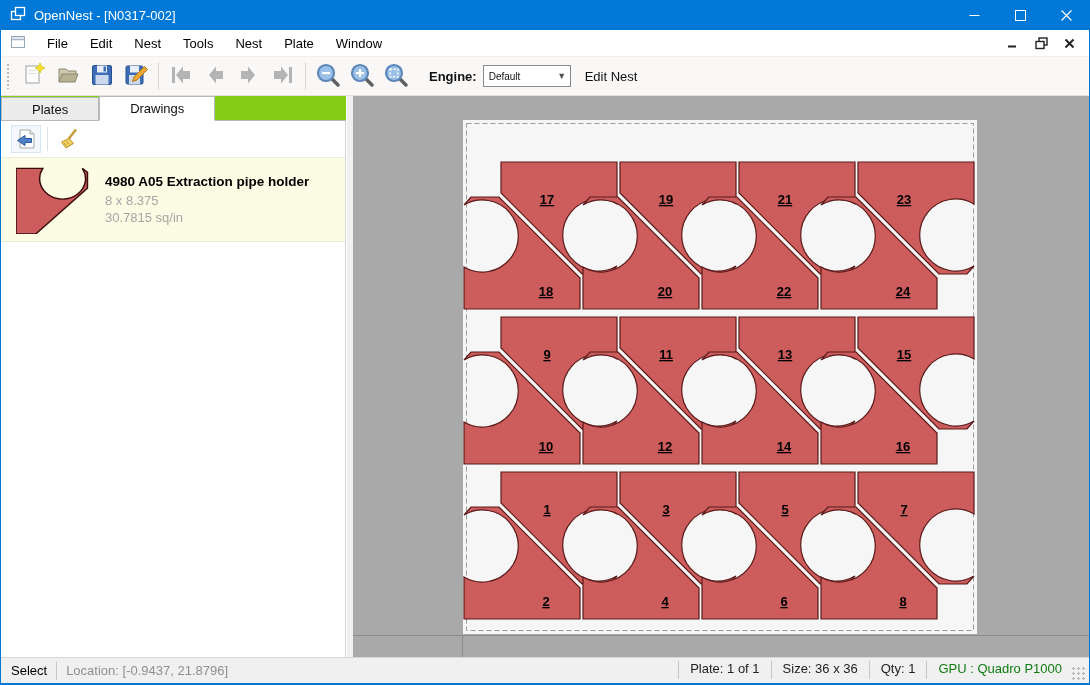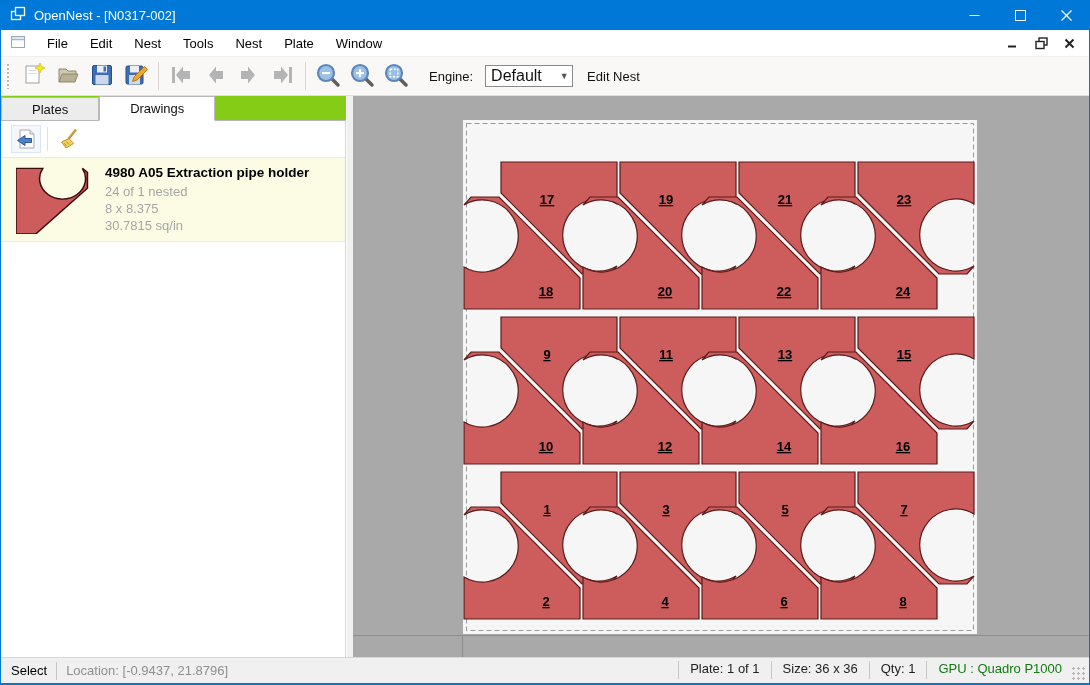--- a/index.html
+++ b/index.html
@@ -26,24 +26,24 @@
   .mdi-btns { margin-left:auto; display:flex; align-items:center; gap:8px; padding-right:10px; }
   .mdi-btn { width:20px; height:18px; display:flex; align-items:center; justify-content:center; }
   
   .toolbar { position:absolute; left:0; top:57px; width:100%; height:39px;
     background:#f9f8f7; border-bottom:1px solid #e2e0dd; display:flex; align-items:center; }
   .tb-grip { width:5px; height:26px; margin:0 6px 0 5px;
     background-image:radial-gradient(circle, #b9b9b9 1px, transparent 1.2px);
     background-size:4px 4px; }
   .tb-btn { width:34px; height:32px; display:flex; align-items:center; justify-content:center; }
   .tb-sep { width:1px; height:28px; background:#d9d6d2; margin:0 5px; }
-  .engine-label { font-weight:normal; margin:0 12px 0 16px; }
+  .engine-label { font-weight:bold; margin:0 6px 0 16px; }
   .engine-combo { width:88px; height:22px; background:#fff; border:1px solid #8a8a8a;
     display:flex; align-items:center; }
-  .engine-combo .val { flex:1; padding-left:5px; font-size:16px; }
+  .engine-combo .val { flex:1; padding-left:5px; font-size:10px; }
   .engine-combo .arrow { width:16px; text-align:center; color:#555; font-size:9px; }
   .autonest { margin-left:14px; }
   
   .main { position:absolute; left:0; top:96px; width:100%; height:561px; }
   .left-panel { position:absolute; left:0; top:0; width:345px; height:561px;
     background:#fff; border-right:1px solid #d4d4d4; }
   .panel-gap { position:absolute; left:346px; top:0; width:6px; height:561px; background:#f0f0f0; }
   .tabs { position:absolute; left:0; top:0; width:345px; height:25px; background:#84cc16;
     display:flex; align-items:flex-end; border-bottom:1px solid #b9b9b9; }
   .tab { height:23px; padding:0 30px; display:flex; align-items:center; justify-content:center;
@@ -261,21 +261,20 @@
     <div class="drawing-item">
       <div class="thumb-wrap">
         <svg width="74" height="68" viewBox="0 0 112 116" preserveAspectRatio="none">
           <g transform="translate(0,116) rotate(-90)">
             <path id="thumb-part" d="M0 0 L116 0 L116 42 A36 36 0 1 0 116 104 L109 112 L81 112 L0 31 Z" transform="scale(0.9655,0.9655)" fill="#cd5c5c" stroke="#3a0d0d" stroke-width="2.4"></path>
           </g>
         </svg>
       </div>
       <div class="item-text">
         <div class="item-title">4980 A05 Extraction pipe holder</div>
-        <div class="item-line">24 of 1 nested</div>
         <div class="item-line">8 x 8.375</div>
         <div class="item-line">30.7815 sq/in</div>
       </div>
     </div>
   </div>
   <div class="panel-gap"></div>
 
   <div class="canvas">
     <svg class="plate-svg" id="plate-svg" width="514" height="514" viewBox="0 0 514 514">
         <rect x="0" y="0" width="514" height="514" fill="#f6f6f6"></rect>

